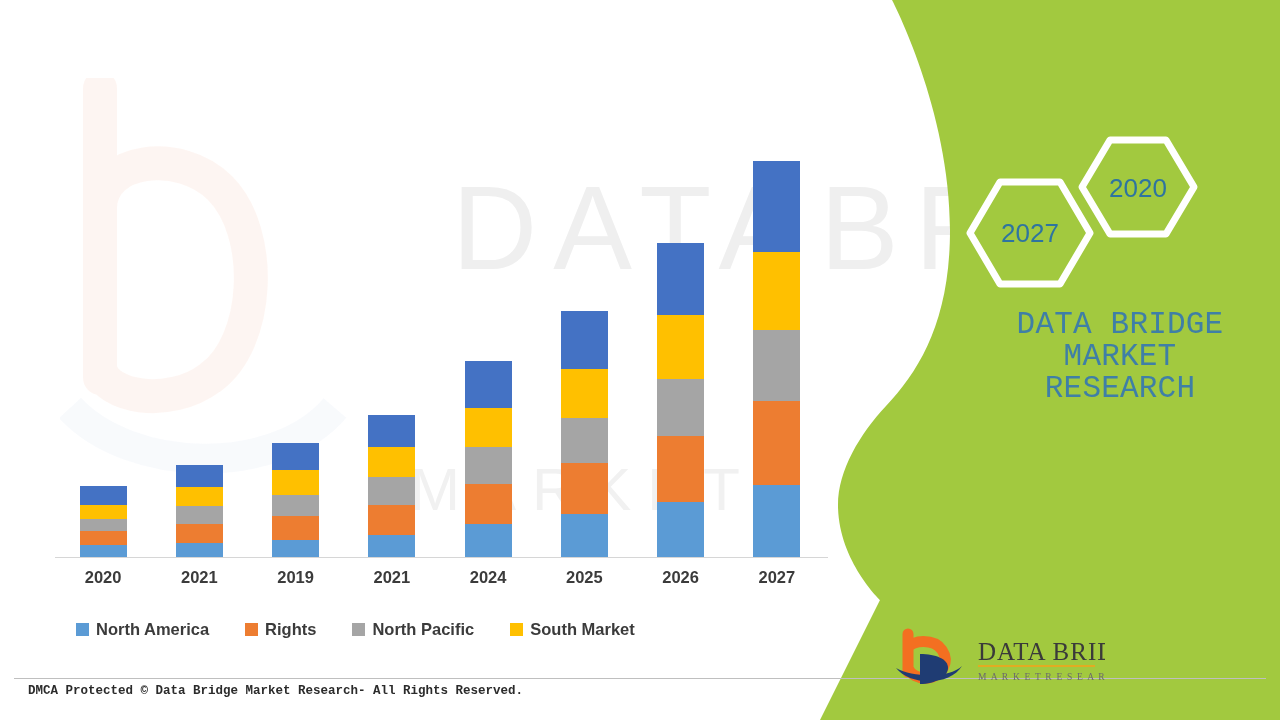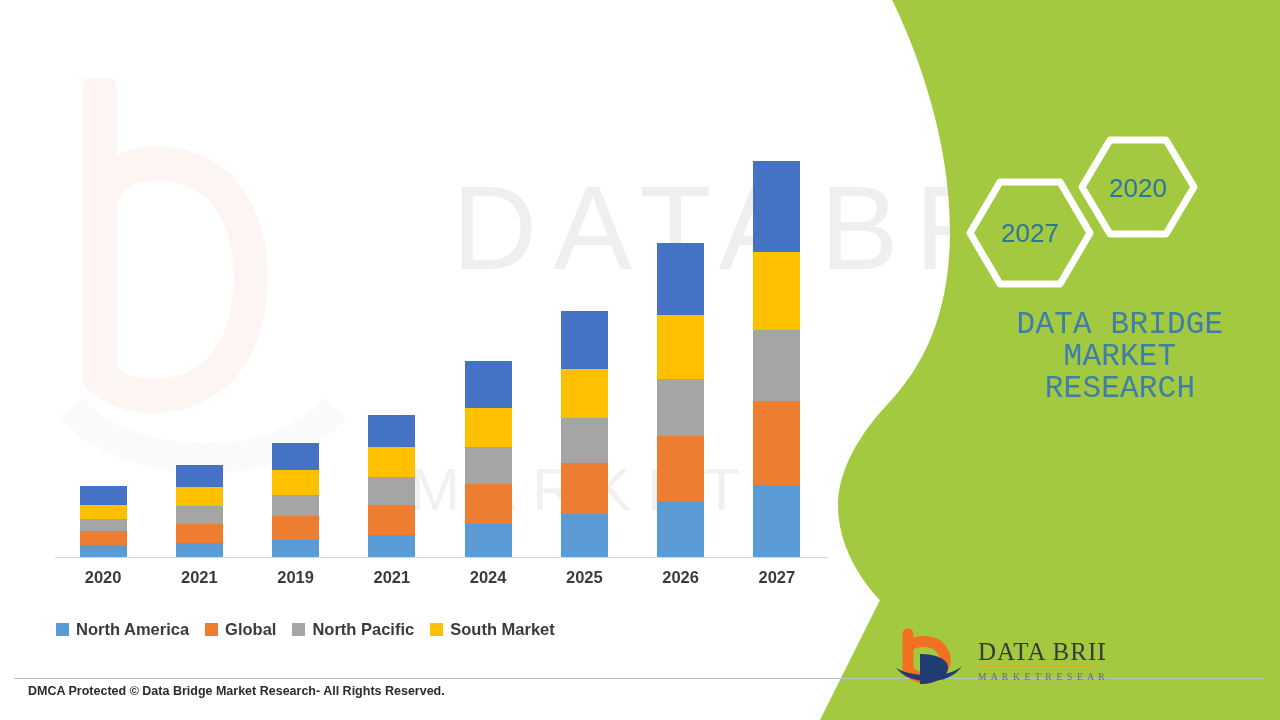--- a/index.html
+++ b/index.html
@@ -59,28 +59,28 @@
   .xlabels{position:absolute;left:55px;top:568px;width:773px;height:28px;}
   .xlab{
     position:absolute;top:0;width:80px;text-align:center;
     color:#3b3b3b;font-size:16.5px;font-weight:bold;
   }
 
   .legend{
     position:absolute;left:56px;top:616px;width:790px;height:26px;
     display:flex;align-items:center;gap:0px;
   }
-  .lg-item{display:flex;align-items:center;margin-right:16px;}
+  .lg-item{display:flex;align-items:center;margin-right:16px;margin-left:20px;}
   .lg-swatch{width:13px;height:13px;margin-right:7px;flex:none;}
   .lg-text{color:#3b3b3b;font-size:16.5px;font-weight:bold;white-space:nowrap;}
 
   .footer-rule{position:absolute;left:14px;top:678px;width:1252px;height:1px;background:#bfbfbf;}
   .foot{
     position:absolute;top:684px;color:#2b2b2b;
-    font-family:Liberation Sans, sans-serif;font-size:12.5px;white-space:nowrap;text-align:right;
+    font-family:Liberation Mono, monospace;font-size:12.5px;white-space:nowrap;text-align:right;
   }
   .foot-left{left:28px;font-weight:bold;}
   .foot-right{left:462px;}
 
   .dbmr-logo{position:absolute;left:890px;top:628px;width:215px;height:62px;}
 </style>
 </head>
 <body>
 
 <div id="stage">
@@ -167,21 +167,21 @@
       <div class="xlab" style="left: 681.875px;">2027</div>
     </div>
 
   <div class="legend" id="legend">
       <div class="lg-item">
         <span class="lg-swatch" style="background: rgb(91, 155, 213);"></span>
         <span class="lg-text">North America</span>
       </div>
       <div class="lg-item">
         <span class="lg-swatch" style="background: rgb(237, 125, 49);"></span>
-        <span class="lg-text">Global</span>
+        <span class="lg-text">Rights</span>
       </div>
       <div class="lg-item">
         <span class="lg-swatch" style="background: rgb(165, 165, 165);"></span>
         <span class="lg-text">North Pacific</span>
       </div>
       <div class="lg-item">
         <span class="lg-swatch" style="background: rgb(255, 192, 0);"></span>
         <span class="lg-text">South Market</span>
       </div>
     </div>

